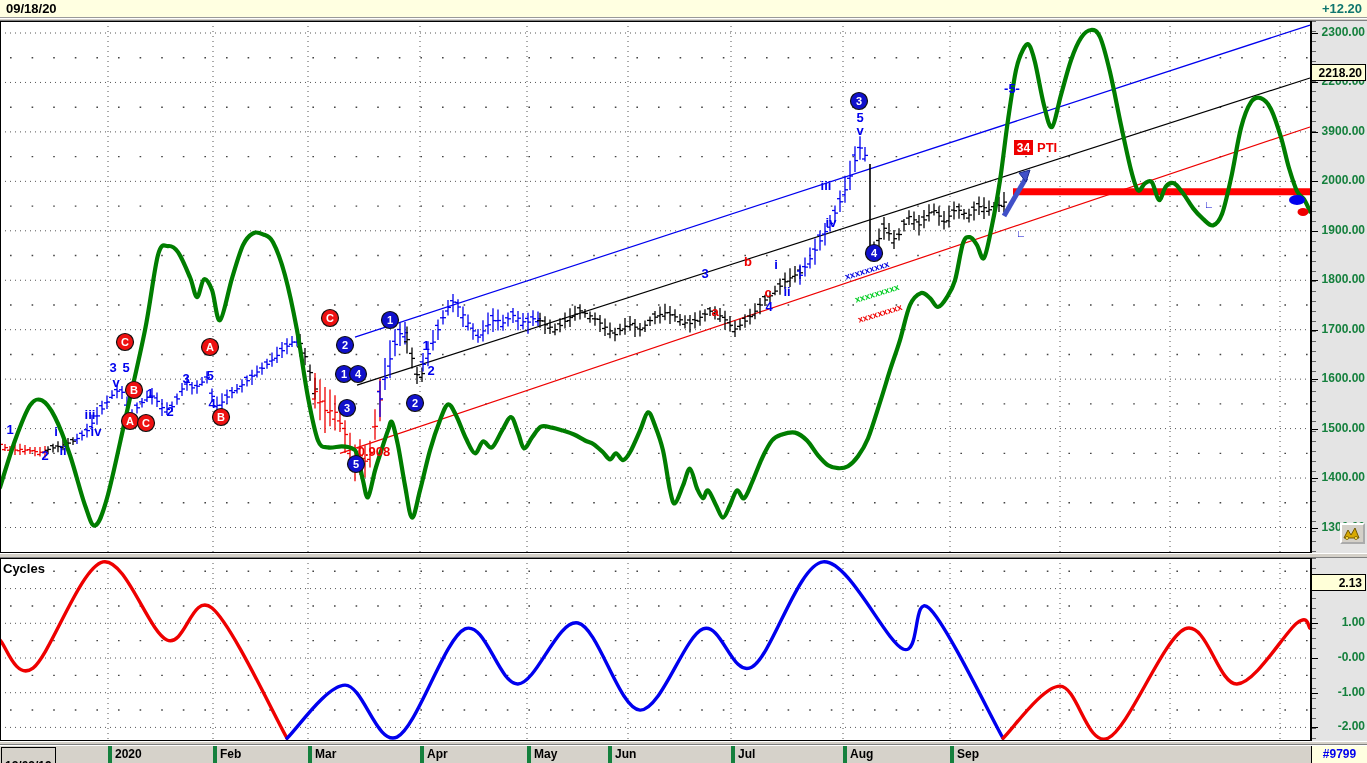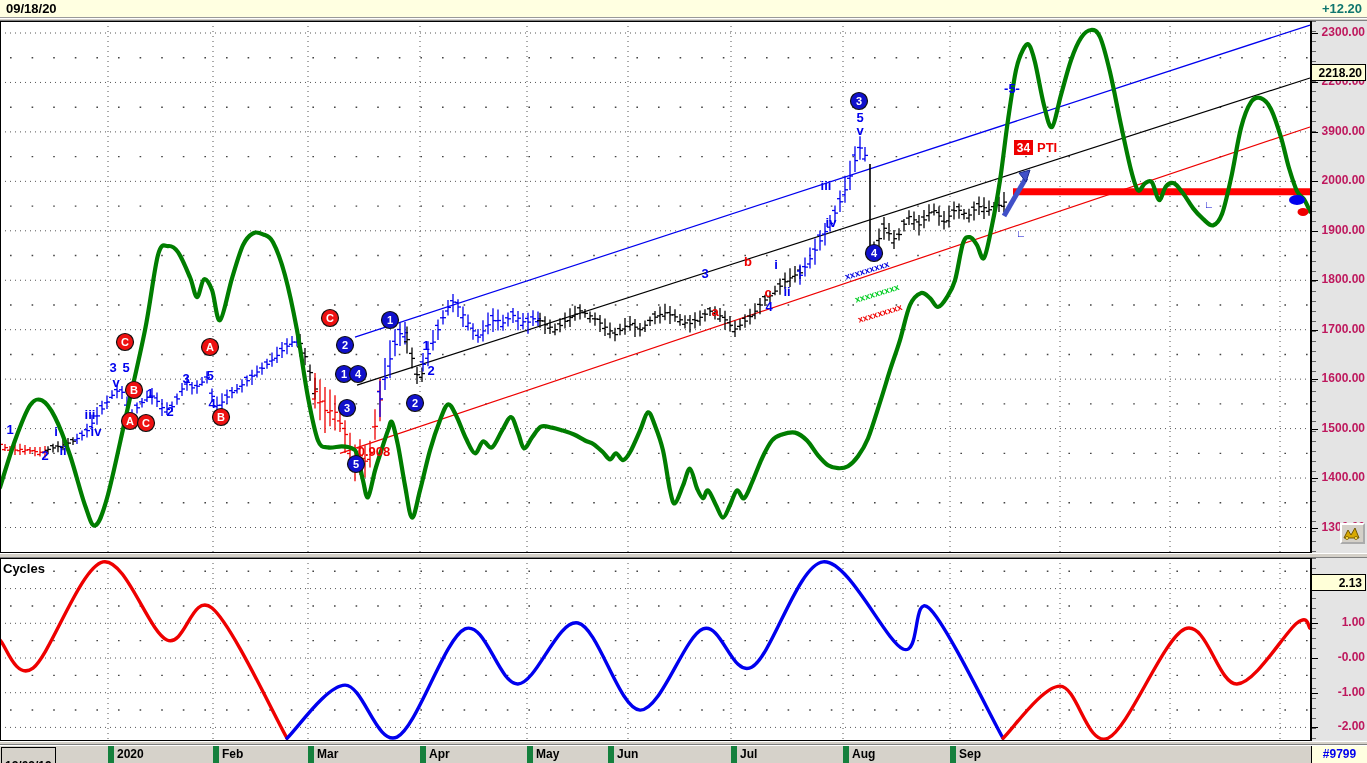--- a/index.html
+++ b/index.html
@@ -24,25 +24,25 @@
           border-top:1px solid #fff;border-bottom:1px solid #808080;box-sizing:border-box;}
   #cyclespanel{position:absolute;left:0;top:558px;width:1311px;height:183px;background:#fff;}
   #cyclesaxis{position:absolute;left:1311px;top:558px;width:56px;height:183px;background:#e4e4e4;
               border-left:1px solid #000;box-sizing:border-box;}
   #split2{position:absolute;left:0;top:741px;width:1367px;height:4px;background:#d4d0c8;
           border-top:1px solid #fff;border-bottom:1px solid #808080;box-sizing:border-box;}
   
   #xbar{position:absolute;left:0;top:745px;width:1367px;height:18px;background:#d6d2ca;
         font-size:12px;font-weight:bold;color:#000;border-top:1px solid #fff;box-sizing:border-box;}
   #startdate{position:absolute;left:1px;top:1px;border:1px solid #000;padding:12px 3px;height:13px;line-height:13px;}
-  .month{position:absolute;top:0px;height:17px;line-height:16px;border-left:6px solid #15803d;padding-left:3px;}
+  .month{position:absolute;top:0px;height:17px;line-height:16px;border-left:4px solid #15803d;padding-left:3px;}
   #counter{position:absolute;left:1311px;top:0;width:56px;height:17px;line-height:16px;background:#ffffe1;
            border-left:1px solid #000;color:#0000ee;text-align:center;box-sizing:border-box;}
   
-  .axlab{position:absolute;right:2px;font-size:12px;font-weight:bold;color:#be185d;white-space:nowrap;}
+  .axlab{position:absolute;right:2px;font-size:12px;font-weight:bold;color:#15803d;white-space:nowrap;}
   .axtick{position:absolute;left:0;width:6px;height:1px;background:#000;}
   .tickstrip{position:absolute;left:0;top:0;width:4px;height:100%;
              background:repeating-linear-gradient(to bottom,#333 0 1px,transparent 1px 10px);opacity:.7;}
   .marker{position:absolute;right:1px;width:50px;background:#ffffd8;border:1px solid #000;
           font-size:12px;font-weight:bold;text-align:right;padding:1px 3px 0 0;height:14px;box-sizing:content-box;}
   #toolbtn{position:absolute;right:2px;bottom:9px;width:25px;height:21px;background:#d4d0c8;
            border:2px outset #fff;padding:0;cursor:pointer;}
   svg{display:block;}
 </style>
 </head>

